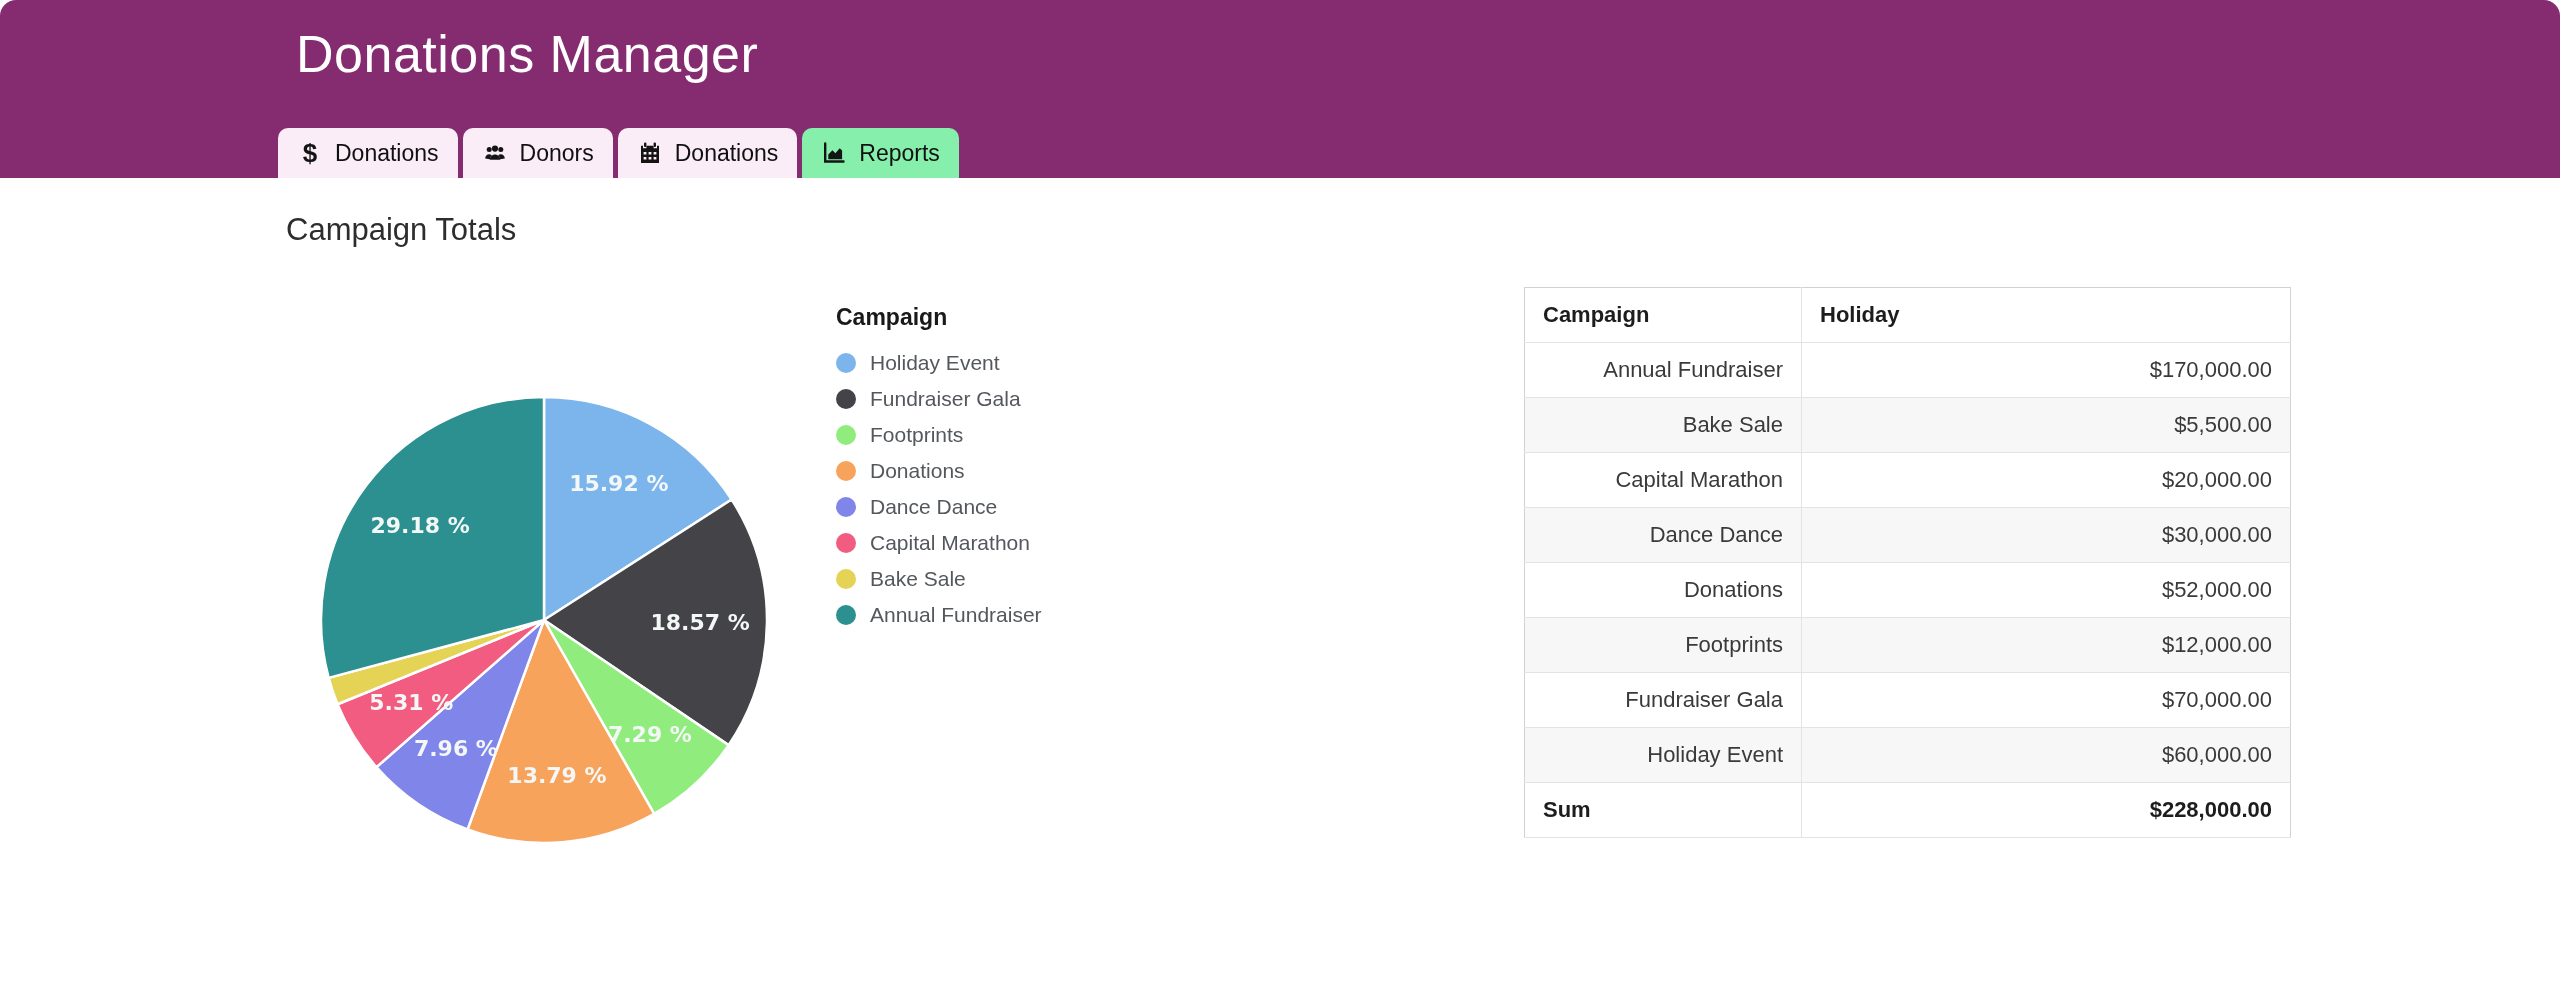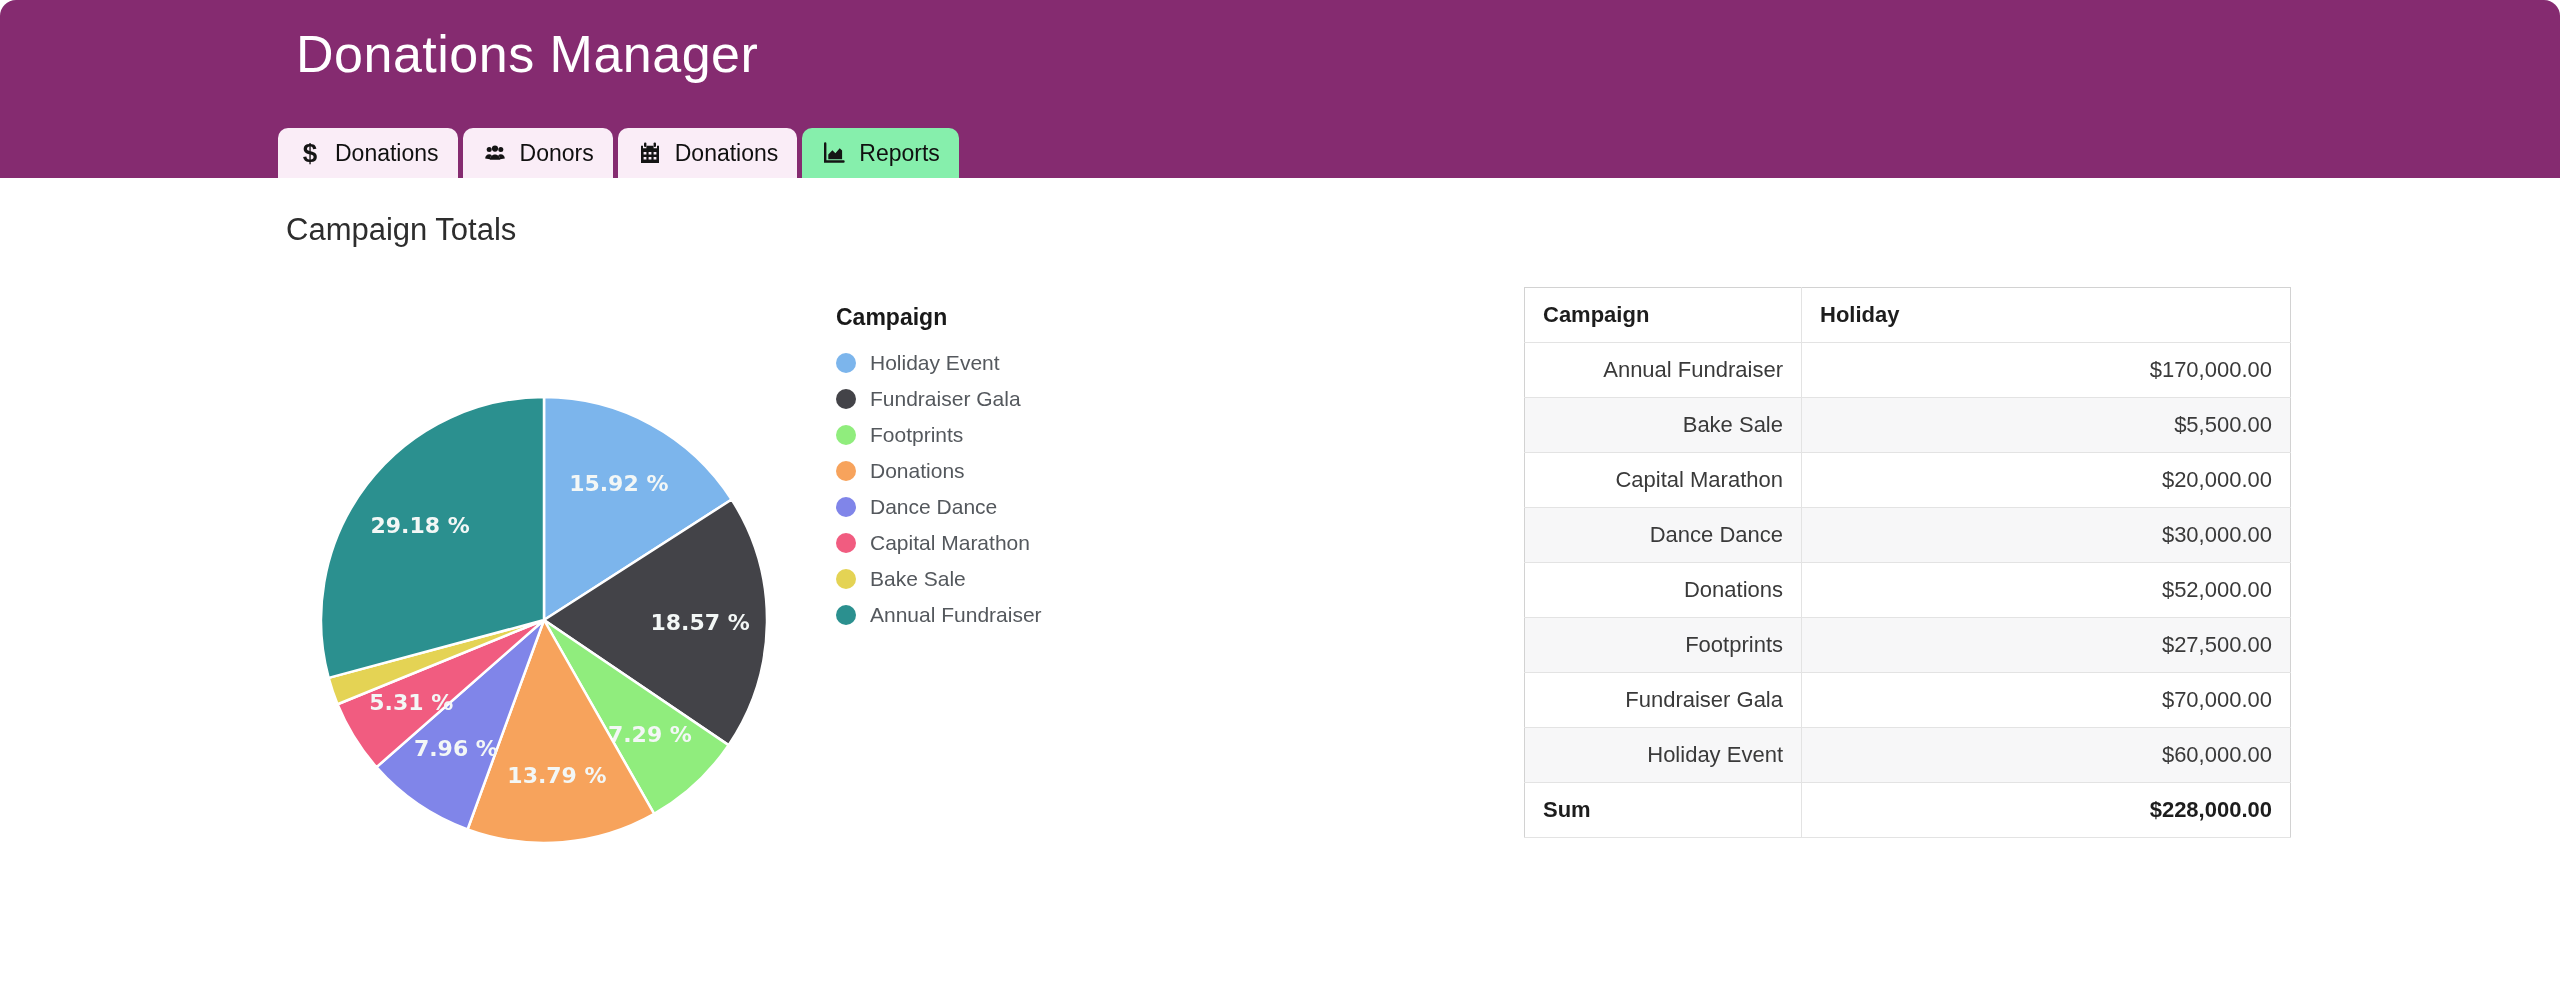--- a/index.html
+++ b/index.html
@@ -211,21 +211,21 @@
         <tr>
           <td class="cell-campaign">Dance Dance</td>
           <td class="cell-amount">$30,000.00</td>
         </tr>
         <tr>
           <td class="cell-campaign">Donations</td>
           <td class="cell-amount">$52,000.00</td>
         </tr>
         <tr>
           <td class="cell-campaign">Footprints</td>
-          <td class="cell-amount">$27,500.00</td>
+          <td class="cell-amount">$12,000.00</td>
         </tr>
         <tr>
           <td class="cell-campaign">Fundraiser Gala</td>
           <td class="cell-amount">$70,000.00</td>
         </tr>
         <tr>
           <td class="cell-campaign">Holiday Event</td>
           <td class="cell-amount">$60,000.00</td>
         </tr>
       </tbody>

